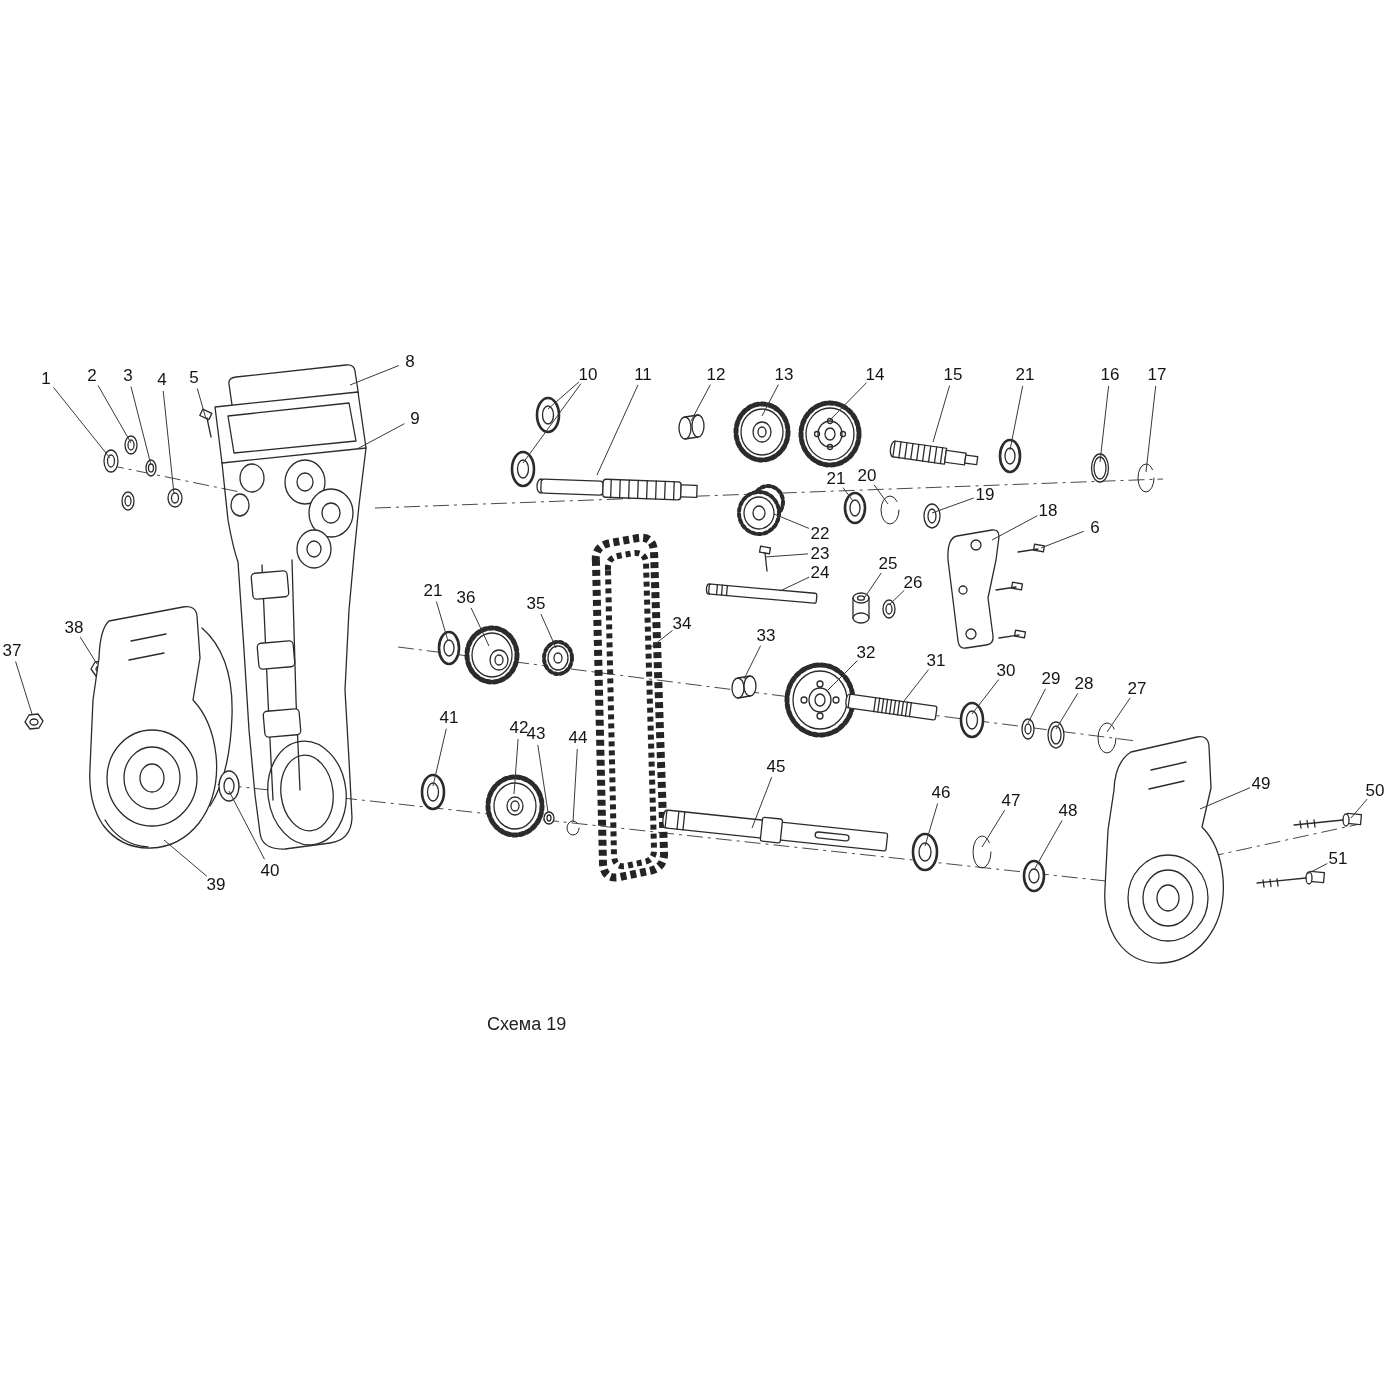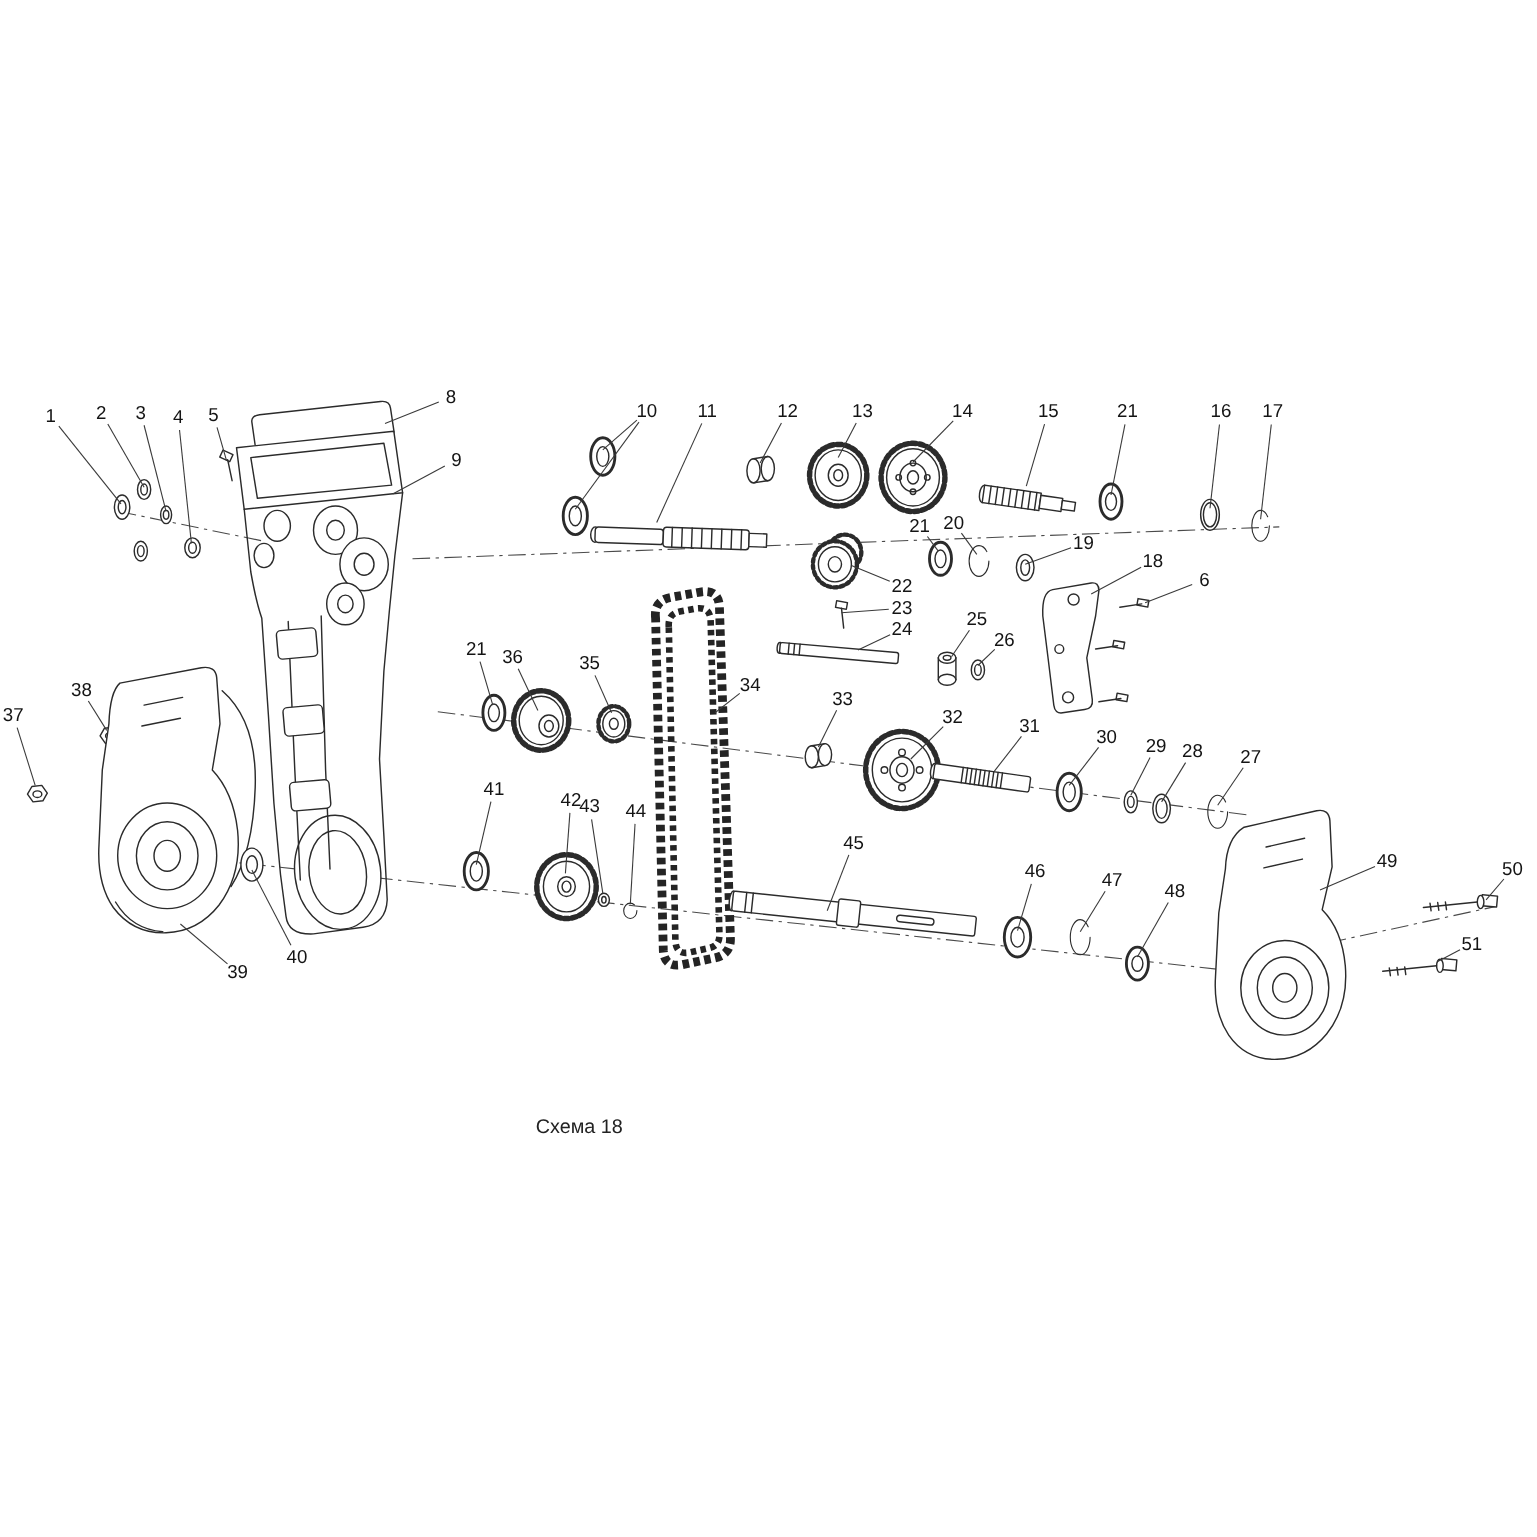--- a/index.html
+++ b/index.html
@@ -488,13 +488,13 @@
       <text x="1068" y="810" data-name="part-number-48">48</text>
       <line x1="1250.0" y1="787.7" x2="1200" y2="809" data-name="leader-line"></line>
       <text x="1261" y="783" data-name="part-number-49">49</text>
       <line x1="1367.2" y1="799.1" x2="1351" y2="818" data-name="leader-line"></line>
       <text x="1375" y="790" data-name="part-number-50">50</text>
       <line x1="1327.3" y1="863.5" x2="1307" y2="874" data-name="leader-line"></line>
       <text x="1338" y="858" data-name="part-number-51">51</text>
     </g>
 </svg>
 
-<div class="caption" data-name="caption">Схема 18</div>
+<div class="caption" data-name="caption">Схема 19</div>
 
 </body></html>

